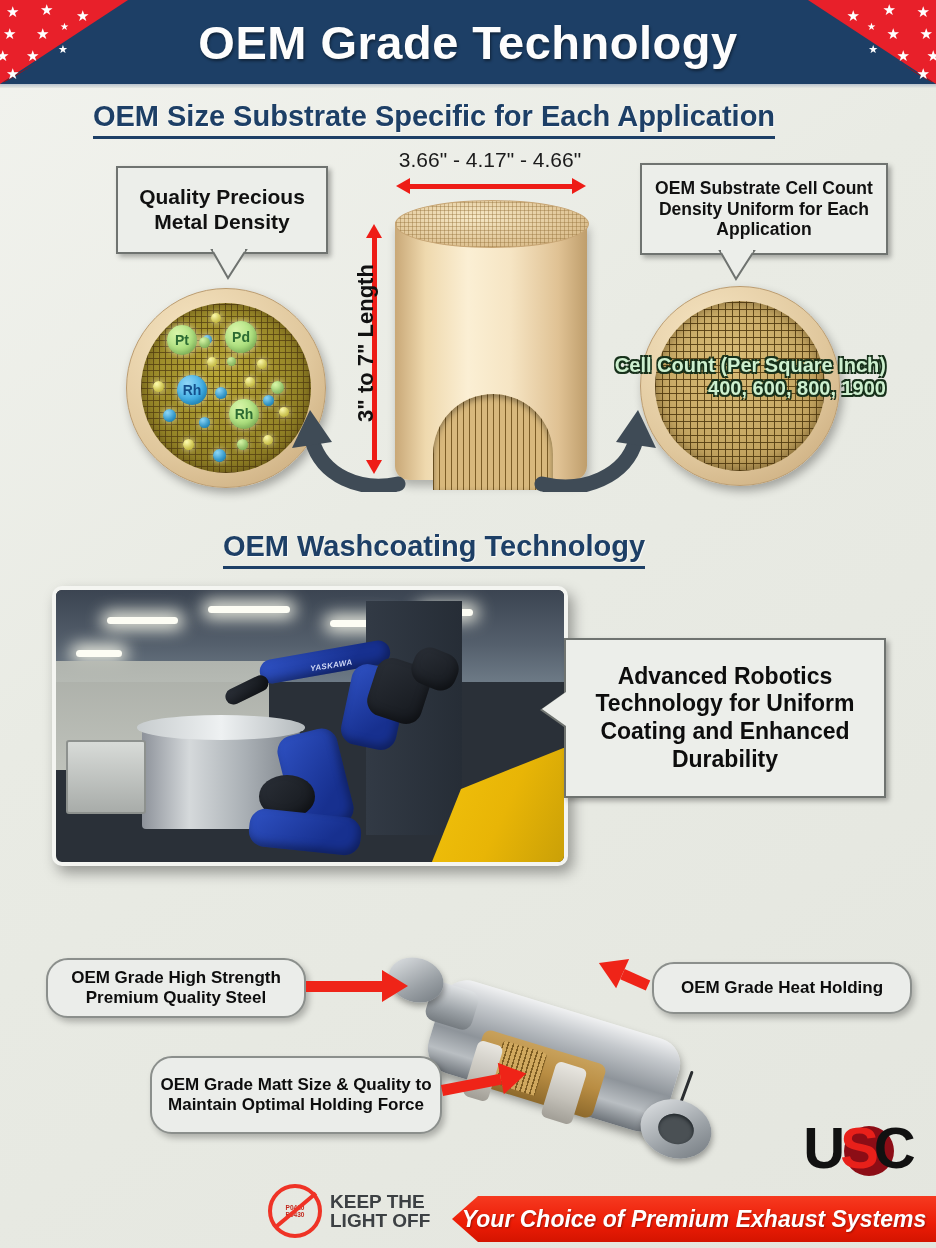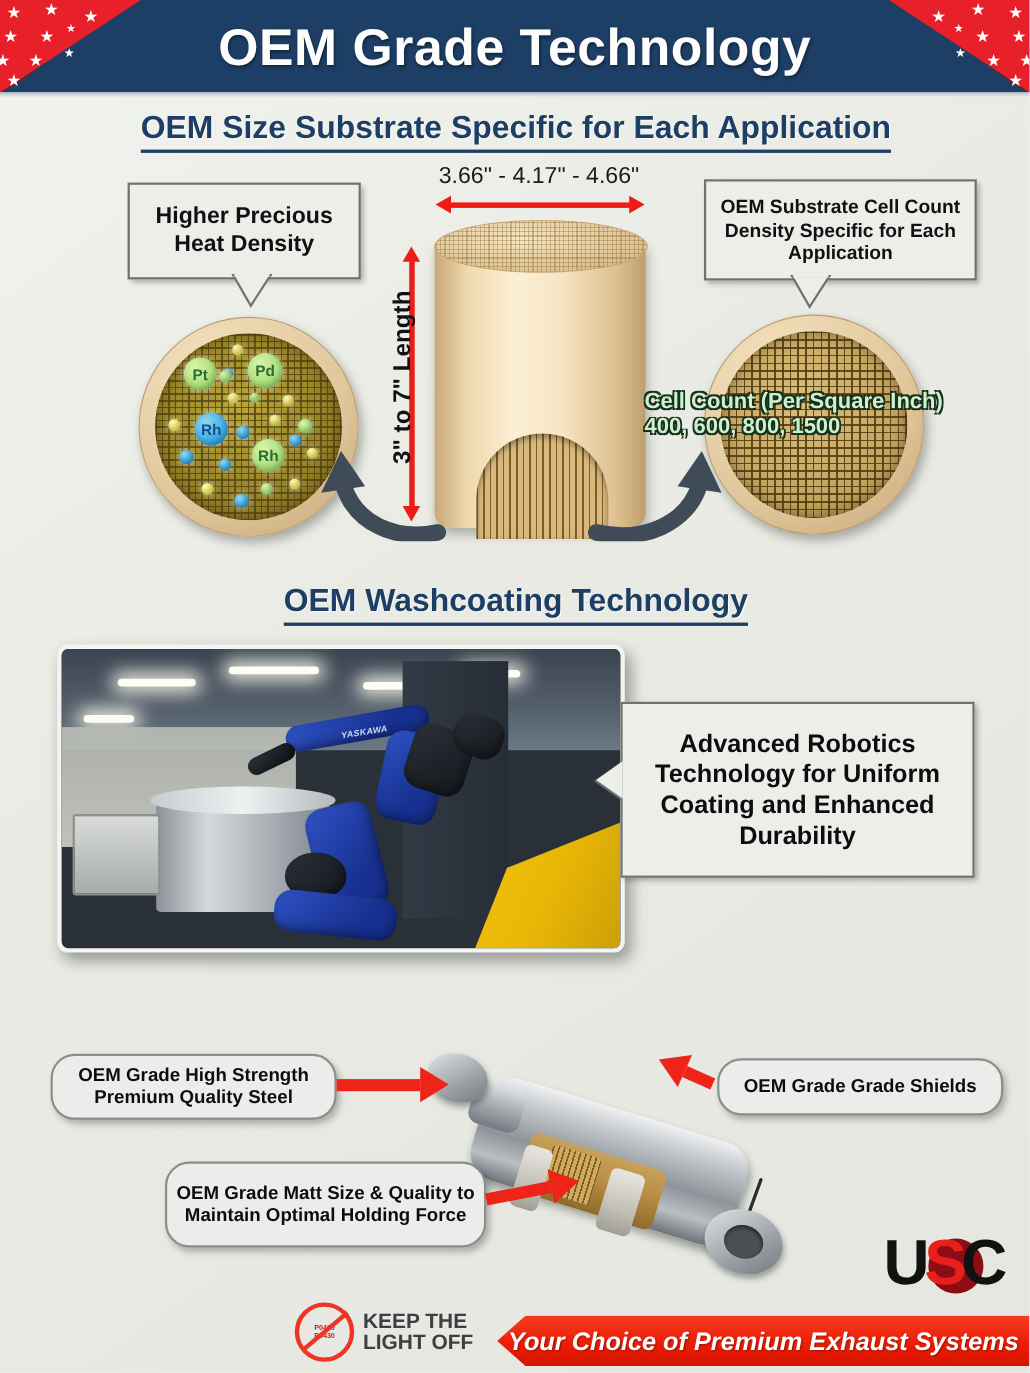--- a/index.html
+++ b/index.html
@@ -34,21 +34,21 @@
   .corner.right .slash{
     background:linear-gradient(to bottom left,transparent calc(50% - 1px),#9a1018 50%,transparent calc(50% + 1px));
     clip-path:polygon(150px 0,146px 84px,18px 0);}
   .star{position:absolute;color:#fff;font-size:15px;line-height:1;}
   .hdr-underline{position:absolute;left:0;top:84px;width:936px;height:4px;
     background:linear-gradient(to bottom,#b9c2cc,#e7e9e3);z-index:5;}
 
   
   .sect-h{position:absolute;width:868px;text-align:center;
     color:#1d3f66;font-weight:bold;font-size:29px;
-    text-shadow:1px 1px 1px rgba(255,255,255,.8);margin-left:35px;}
+    text-shadow:1px 1px 1px rgba(255,255,255,.8);}
   .sect-h span{display:inline-block;border-bottom:3px solid #1d3f66;padding-bottom:3px;}
 
   
   .cal{position:absolute;background:#eceeea;border:2px solid #6f7370;
     box-shadow:3px 3px 5px rgba(0,0,0,.30);
     display:flex;align-items:center;justify-content:center;text-align:center;
     color:#111;font-weight:bold;line-height:1.18;}
   .cal .tail{position:absolute;width:0;height:0;}
 
   
@@ -107,21 +107,21 @@
     background:
       repeating-linear-gradient(90deg,rgba(85,62,18,.9) 0 1.4px,transparent 1.4px 7px),
       repeating-linear-gradient(0deg,rgba(85,62,18,.9) 0 1.4px,transparent 1.4px 7px),
       radial-gradient(circle at 45% 38%,#d9bd78,#c2a35f 65%,#a1854a 100%);}
   .bub{position:absolute;border-radius:50%;display:flex;align-items:center;
     justify-content:center;font-weight:bold;color:#2b5ea8;
     box-shadow:inset -2px -3px 5px rgba(0,0,0,.18),0 0 6px rgba(255,255,255,.55);}
   .bub.grn{background:radial-gradient(circle at 34% 28%,#d8f5a8,#a6dd78 65%,#86c75d 100%);color:#2c6b33;}
   .bub.blu{background:radial-gradient(circle at 34% 28%,#8fd6f6,#35a9e3 65%,#1c8ec9 100%);color:#14508c;}
   .bub.yel{background:radial-gradient(circle at 34% 28%,#fdfbb0,#efe357 70%,#ddd13a 100%);}
-  .cellcount{position:absolute;left:586px;top:354px;width:300px;text-align:left;
+  .cellcount{position:absolute;left:586px;top:354px;width:300px;text-align:right;
     font-size:20px;font-weight:bold;color:#cdf0cf;line-height:1.15;
     text-shadow:-1.6px -1.6px 0 #16301a,1.6px -1.6px 0 #16301a,-1.6px 1.6px 0 #16301a,1.6px 1.6px 0 #16301a;}
 
   .swoosh{position:absolute;}
   .swoosh svg{display:block;}
 
   
   .photo{position:absolute;left:52px;top:586px;width:508px;height:272px;
     border-radius:10px;overflow:hidden;border:4px solid #f4f5f1;
     box-shadow:5px 7px 14px rgba(0,0,0,.35);
@@ -267,29 +267,29 @@
     </div>
     <div class="hdr-title">OEM Grade Technology</div>
   </div>
   <div class="hdr-underline"></div>
 
   <div class="sect-h" style="top:100px;">
     <span>OEM Size Substrate Specific for Each Application</span>
   </div>
 
   <div class="cal" style="left:116px;top:166px;width:208px;height:84px;font-size:21px;">
-    <span>Higher Precious Heat Density</span>
+    <span>Quality Precious Metal Density</span>
     <svg class="tail" style="left:88px;top:82px;width:44px;height:30px;overflow:visible;" viewBox="0 0 44 30">
       <polygon points="6,0 40,0 22,28" fill="#eceeea" stroke="#6f7370" stroke-width="2"></polygon>
       <line x1="7" y1="0" x2="39" y2="0" stroke="#eceeea" stroke-width="3"></line>
     </svg>
   </div>
 
   <div class="cal" style="left:640px;top:163px;width:232px;height:88px;font-size:17.5px;padding:0 6px;">
-    <span>OEM Substrate Cell Count Density Specific for Each Application</span>
+    <span>OEM Substrate Cell Count Density Uniform for Each Application</span>
     <svg class="tail" style="left:72px;top:86px;width:44px;height:30px;overflow:visible;" viewBox="0 0 44 30">
       <polygon points="6,0 40,0 22,28" fill="#eceeea" stroke="#6f7370" stroke-width="2"></polygon>
       <line x1="7" y1="0" x2="39" y2="0" stroke="#eceeea" stroke-width="3"></line>
     </svg>
   </div>
 
   <div class="dim-top-lbl">3.66" - 4.17" - 4.66"</div>
   <div class="dim-top">
     <div class="bar"></div>
       <div class="ar l"></div>
@@ -333,21 +333,21 @@
     <div class="bub yel" style="left:136px;top:146px;width:10px;height:10px;"></div>
     <div class="bub blu" style="left:86px;top:160px;width:13px;height:13px;"></div>
     <div class="bub grn" style="left:72px;top:48px;width:11px;height:11px;"></div>
   </div>
 
   <div class="circ right" style="left:640px;top:286px;">
     <div class="mesh"></div>
   </div>
   <div class="cellcount">
     <div>Cell Count (Per Square Inch)</div>
-    <div>400, 600, 800, 1500</div>
+    <div>400, 600, 800, 1900</div>
   </div>
 
   <div class="swoosh" style="left:288px;top:396px;">
     <svg width="120" height="96" viewBox="0 0 120 96">
       <path d="M110,88 C72,96 34,80 24,44" stroke="#3f4b56" stroke-width="15" fill="none" stroke-linecap="round"></path>
       <polygon points="4,52 44,46 22,14" fill="#3f4b56"></polygon>
     </svg>
   </div>
   <div class="swoosh" style="left:530px;top:396px;">
     <svg width="130" height="96" viewBox="0 0 130 96">
@@ -405,21 +405,21 @@
   </div>
 
   <div class="rcal" style="left:46px;top:958px;width:256px;height:56px;font-size:17px;">
     <span>OEM Grade High Strength Premium Quality Steel</span>
   </div>
   <div class="rarrow r" style="left:306px;top:981px;width:76px;">
     <div class="tip"></div>
   </div>
 
   <div class="rcal" style="left:652px;top:962px;width:256px;height:48px;font-size:17px;">
-    <span>OEM Grade Grade Shields</span>
+    <span>OEM Grade Heat Holding</span>
   </div>
   <div class="rarrow l" style="left:620px;top:980px;width:28px;transform:rotate(24deg);transform-origin:right center;">
     <div class="tip"></div>
   </div>
 
   <div class="rcal" style="left:150px;top:1056px;width:288px;height:74px;font-size:17px;">
     <span>OEM Grade Matt Size &amp; Quality to Maintain Optimal Holding Force</span>
   </div>
   <div class="rarrow r" style="left:442px;top:1085px;width:60px;transform:rotate(-11deg);transform-origin:left center;">
     <div class="tip"></div>

